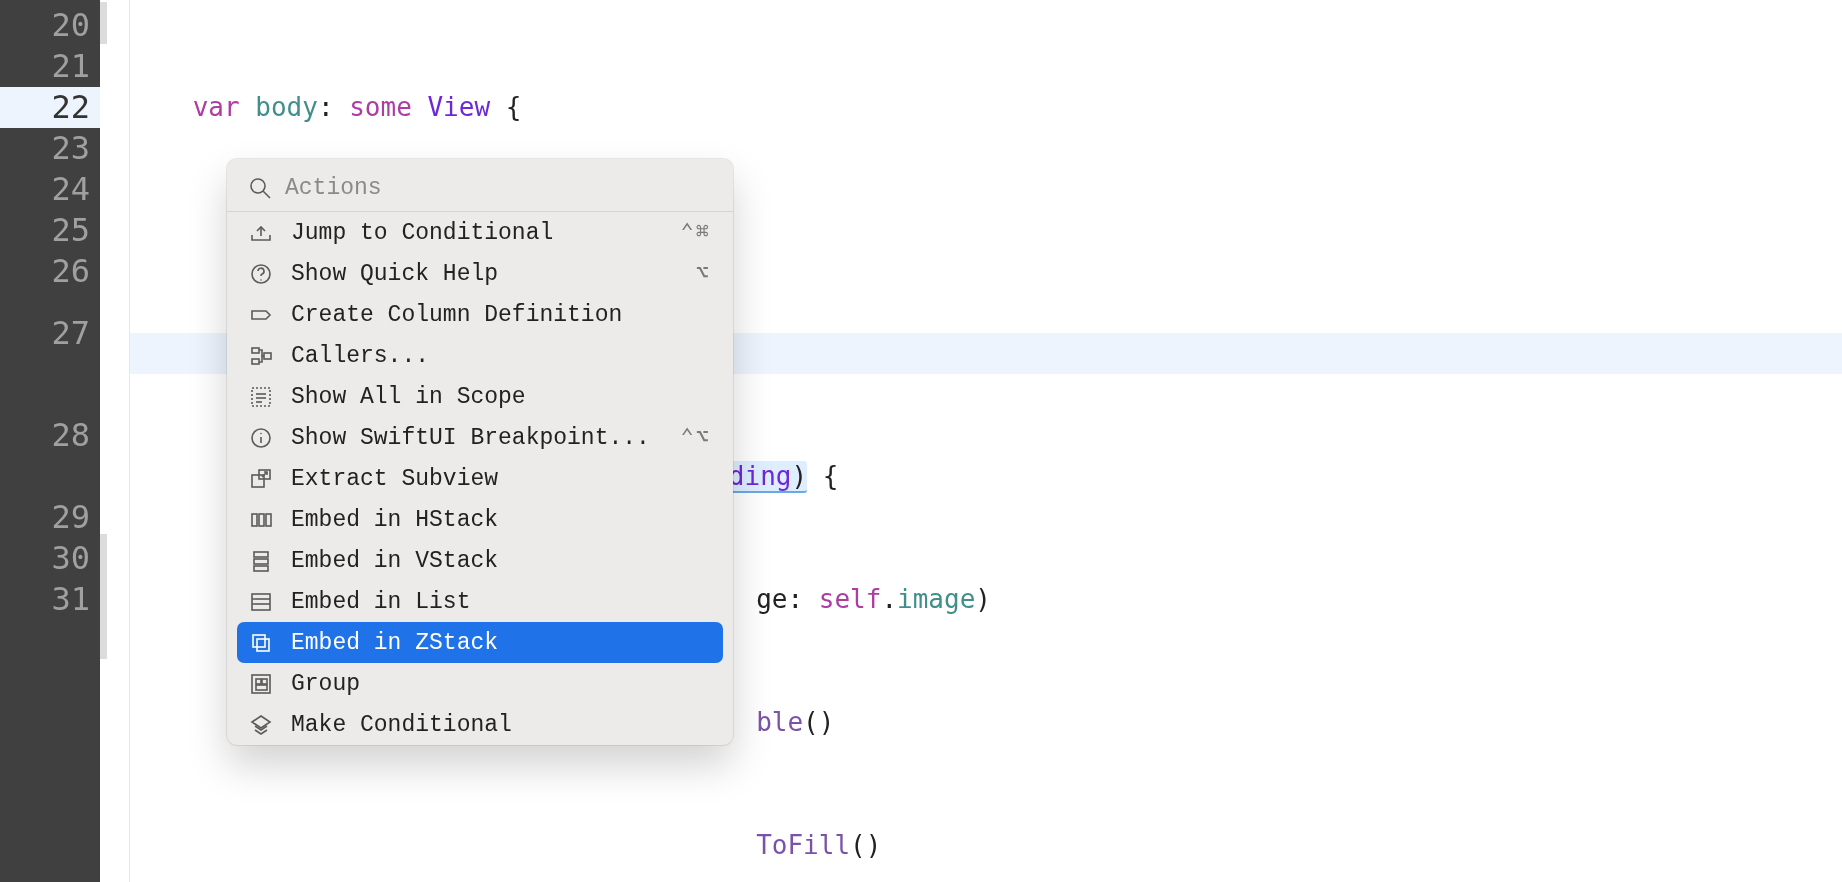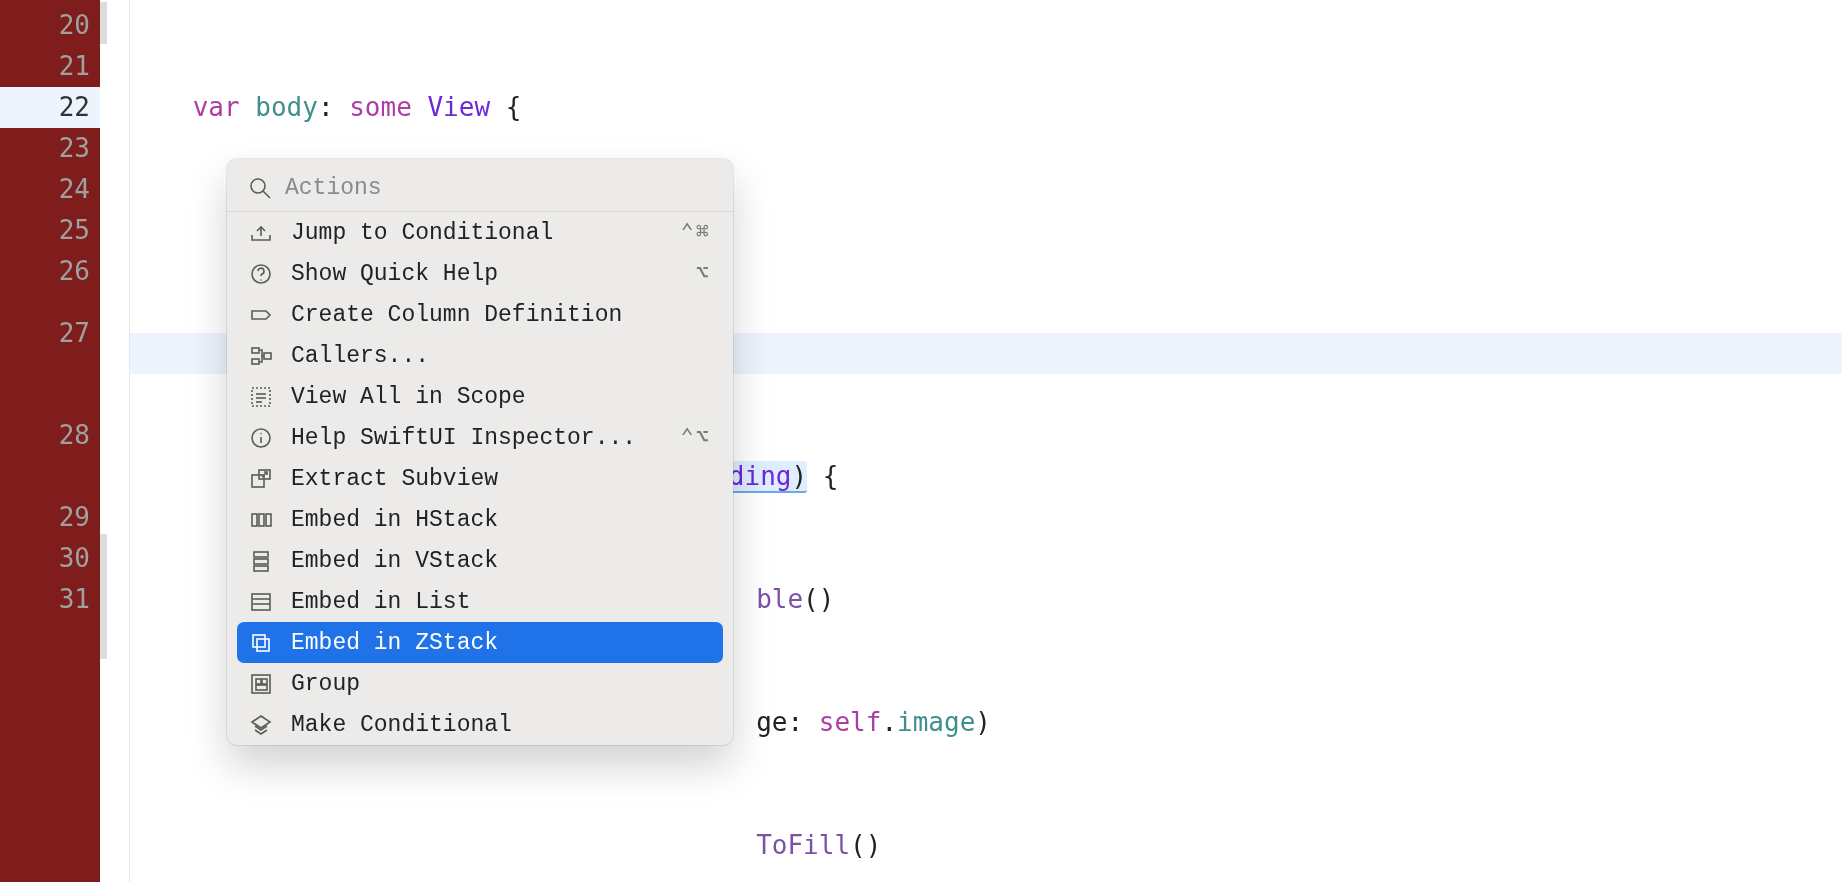--- a/index.html
+++ b/index.html
@@ -13,25 +13,25 @@
       position: relative;
     }
     .editor {
       display: flex;
       width: 100%;
       height: 100%;
     }
     .gutter {
       width: 100px;
       flex-shrink: 0;
-      background: #7f1d1d;
+      background: #404040;
       text-align: right;
       padding-right: 10px;
       color: #a0a0a0;
-      font-size: 26px;
+      font-size: 32px;
       line-height: 41px;
       padding-top: 5px;
       user-select: none;
     }
     .gutter-marks {
       width: 30px;
       flex-shrink: 0;
       background: #ffffff;
       border-right: 1px solid #e8e8e8;
       position: relative;
@@ -170,22 +170,22 @@
   <div class="gutter-marks">
     <div class="gutter-mark-bar" style="top:2px; height:42px;"></div>
     <div class="gutter-mark-bar" style="top:534px; height:125px;"></div>
   </div>
 
   <div class="code-area">
     <div class="line">    <span class="k-keyword">var</span> <span class="k-ident">body</span><span class="k-plain">:</span> <span class="k-keyword">some</span> <span class="k-type">View</span><span class="k-plain"> {</span></div>
     <div class="line">        <span class="k-type">GeometryReader</span><span class="k-plain"> { </span><span class="k-ident">geometry</span> <span class="k-keyword">in</span></div>
     <div class="line active">            <span class="k-type">ScrollView</span><span class="k-plain"> {</span></div>
     <div class="line">                <span class="hl-selection"><span class="k-type">VS</span><span class="k-plain">tack(alignment</span></span><span class="k-plain">: </span><span class="k-plain">.</span><span class="hl-selection-token"><span class="k-type">leading</span><span class="k-plain">)</span></span><span class="k-plain"> {</span></div>
+    <div class="line">                                        <span class="k-plain">ge: </span><span class="k-keyword">self</span><span class="k-plain">.</span><span class="k-ident">image</span><span class="k-plain">)</span></div>
     <div class="line">                                        <span class="k-call">ble</span><span class="k-plain">()</span></div>
-    <div class="line">                                        <span class="k-plain">ge: </span><span class="k-keyword">self</span><span class="k-plain">.</span><span class="k-ident">image</span><span class="k-plain">)</span></div>
     <div class="line">                                        <span class="k-call">ToFill</span><span class="k-plain">()</span></div>
     
     
     
     
     
   </div>
 </div>
 
 <div class="popup">
@@ -244,31 +244,31 @@
   </div>
   <div class="popup-item">
     <span class="icon">
         <svg width="24" height="24" viewBox="0 0 24 24">
           <rect x="3" y="3" width="18" height="18" stroke-dasharray="2 2"></rect>
           <line x1="7" y1="9" x2="17" y2="9"></line>
           <line x1="7" y1="13" x2="17" y2="13"></line>
           <line x1="7" y1="17" x2="13" y2="17"></line>
         </svg>
       </span>
-    <span class="label">View All in Scope</span>
+    <span class="label">Show All in Scope</span>
   </div>
   <div class="popup-item">
     <span class="icon">
         <svg width="24" height="24" viewBox="0 0 24 24">
           <circle cx="12" cy="12" r="9"></circle>
           <line x1="12" y1="11" x2="12" y2="17"></line>
           <circle cx="12" cy="7.5" r="0.8" style="fill:#5b5b59;stroke:none"></circle>
         </svg>
       </span>
-    <span class="label">Help SwiftUI Inspector...</span>
+    <span class="label">Show SwiftUI Breakpoint...</span>
     <span class="shortcut">⌃⌥</span>
   </div>
   <div class="popup-item">
     <span class="icon">
         <svg width="24" height="24" viewBox="0 0 24 24">
           <rect x="3" y="8" width="12" height="12"></rect>
           <rect x="10" y="3" width="11" height="9"></rect>
           <path d="M13 10 L18 5"></path>
           <path d="M15 5 L18 5 L18 8"></path>
         </svg>

